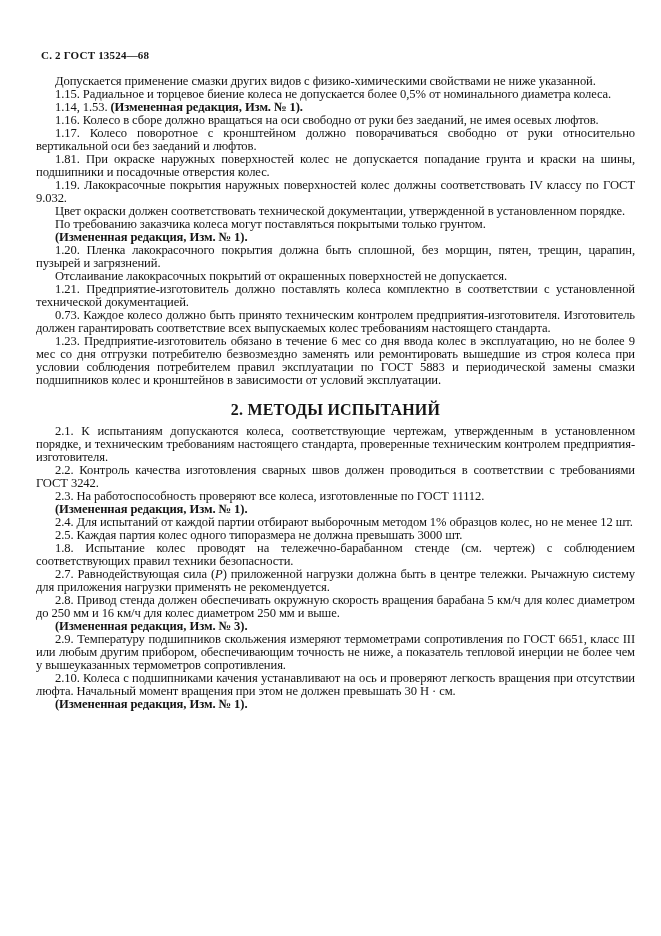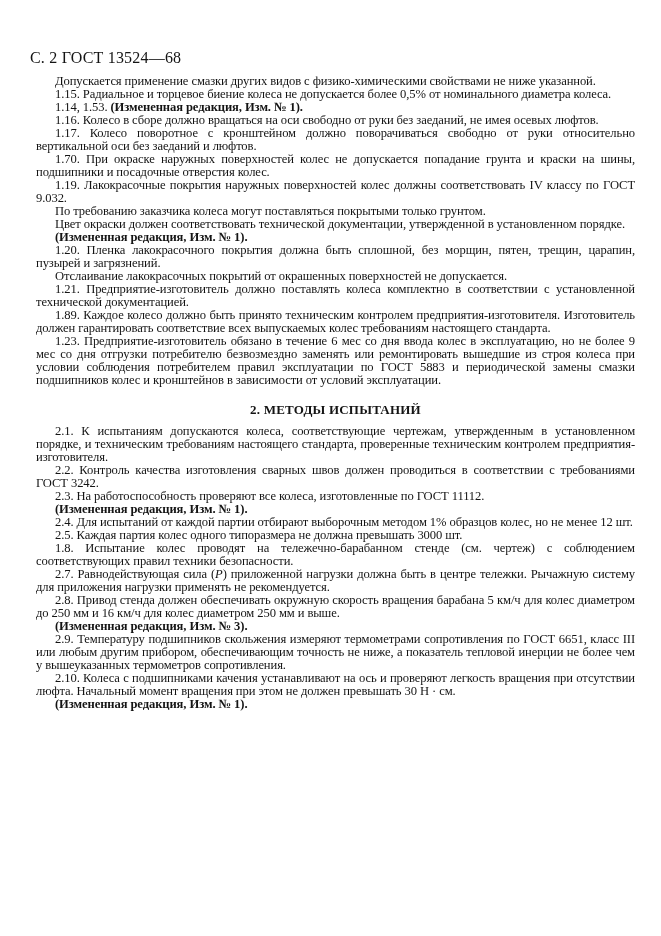--- a/index.html
+++ b/index.html
@@ -10,23 +10,23 @@
     color: #141414;
   }
   .page {
     position: relative;
     width: 661px; height: 936px;
     background: #ffffff;
     overflow: hidden;
   }
   .running-header {
     position: absolute;
-    left: 30px; top: 49px;
-    font-size: 16px;
-    font-weight: normal;
+    left: 41px; top: 49px;
+    font-size: 11px;
+    font-weight: bold;
     letter-spacing: 0.2px;
     white-space: nowrap;
   }
   .content {
     position: absolute;
     left: 36px; top: 75px;
     width: 599px;
     font-size: 12.6px;
     line-height: 13px;
     letter-spacing: -0.1px;
@@ -36,46 +36,46 @@
     margin: 0;
     text-indent: 19px;
     font-family: Liberation Serif, serif;
   }
   .note { margin: 0; text-indent: 19px; }
   .heading {
     margin: 16px 0 9px 0;
     text-indent: 0;
     text-align: center;
     font-weight: bold;
-    font-size: 13px;
+    font-size: 16px;
     letter-spacing: 0.2px;
   }
   .b { font-weight: bold; }
   .i { font-style: italic; }
 </style>
 </head>
 <body>
 
 <div class="page">
   <div class="running-header">С. 2 ГОСТ 13524—68</div>
   <div class="content">
       <p class="para"><span>Допускается применение смазки других видов с физико-химическими свойствами не ниже указанной.</span></p>
       <p class="para"><span>1.15. Радиальное и торцевое биение колеса не допускается более 0,5% от номинального диаметра колеса.</span></p>
       <p class="para"><span>1.14, 1.53. </span><span class="b">(Измененная редакция, Изм. № 1).</span></p>
       <p class="para"><span>1.16. Колесо в сборе должно вращаться на оси свободно от руки без заеданий, не имея осевых люфтов.</span></p>
       <p class="para"><span>1.17. Колесо поворотное с кронштейном должно поворачиваться свободно от руки относительно вертикальной оси без заеданий и люфтов.</span></p>
-      <p class="para"><span>1.70. При окраске наружных поверхностей колес не допускается попадание грунта и краски на шины, подшипники и посадочные отверстия колес.</span></p>
+      <p class="para"><span>1.81. При окраске наружных поверхностей колес не допускается попадание грунта и краски на шины, подшипники и посадочные отверстия колес.</span></p>
       <p class="para"><span>1.19. Лакокрасочные покрытия наружных поверхностей колес должны соответствовать IV классу по ГОСТ 9.032.</span></p>
+      <p class="para"><span>Цвет окраски должен соответствовать технической документации, утвержденной в установленном порядке.</span></p>
       <p class="para"><span>По требованию заказчика колеса могут поставляться покрытыми только грунтом.</span></p>
-      <p class="para"><span>Цвет окраски должен соответствовать технической документации, утвержденной в установленном порядке.</span></p>
       <p class="note"><span class="b">(Измененная редакция, Изм. № 1).</span></p>
       <p class="para"><span>1.20. Пленка лакокрасочного покрытия должна быть сплошной, без морщин, пятен, трещин, царапин, пузырей и загрязнений.</span></p>
       <p class="para"><span>Отслаивание лакокрасочных покрытий от окрашенных поверхностей не допускается.</span></p>
       <p class="para"><span>1.21. Предприятие-изготовитель должно поставлять колеса комплектно в соответствии с установленной технической документацией.</span></p>
-      <p class="para"><span>1.89. Каждое колесо должно быть принято техническим контролем предприятия-изготовителя. Изготовитель должен гарантировать соответствие всех выпускаемых колес требованиям настоящего стандарта.</span></p>
+      <p class="para"><span>0.73. Каждое колесо должно быть принято техническим контролем предприятия-изготовителя. Изготовитель должен гарантировать соответствие всех выпускаемых колес требованиям настоящего стандарта.</span></p>
       <p class="para"><span>1.23. Предприятие-изготовитель обязано в течение 6 мес со дня ввода колес в эксплуатацию, но не более 9 мес со дня отгрузки потребителю безвозмездно заменять или ремонтировать вышедшие из строя колеса при условии соблюдения потребителем правил эксплуатации по ГОСТ 5883 и периодической замены смазки подшипников колес и кронштейнов в зависимости от условий эксплуатации.</span></p>
       <p class="heading"><span>2. МЕТОДЫ ИСПЫТАНИЙ</span></p>
       <p class="para"><span>2.1. К испытаниям допускаются колеса, соответствующие чертежам, утвержденным в установленном порядке, и техническим требованиям настоящего стандарта, проверенные техническим контролем предприятия-изготовителя.</span></p>
       <p class="para"><span>2.2. Контроль качества изготовления сварных швов должен проводиться в соответствии с требованиями ГОСТ 3242.</span></p>
       <p class="para"><span>2.3. На работоспособность проверяют все колеса, изготовленные по ГОСТ 11112.</span></p>
       <p class="note"><span class="b">(Измененная редакция, Изм. № 1).</span></p>
       <p class="para"><span>2.4. Для испытаний от каждой партии отбирают выборочным методом 1% образцов колес, но не менее 12 шт.</span></p>
       <p class="para"><span>2.5. Каждая партия колес одного типоразмера не должна превышать 3000 шт.</span></p>
       <p class="para"><span>1.8. Испытание колес проводят на тележечно-барабанном стенде (см. чертеж) с соблюдением соответствующих правил техники безопасности.</span></p>
       <p class="para"><span>2.7. Равнодействующая сила (</span><span class="i">Р</span><span>) приложенной нагрузки должна быть в центре тележки. Рычажную систему для приложения нагрузки применять не рекомендуется.</span></p>

